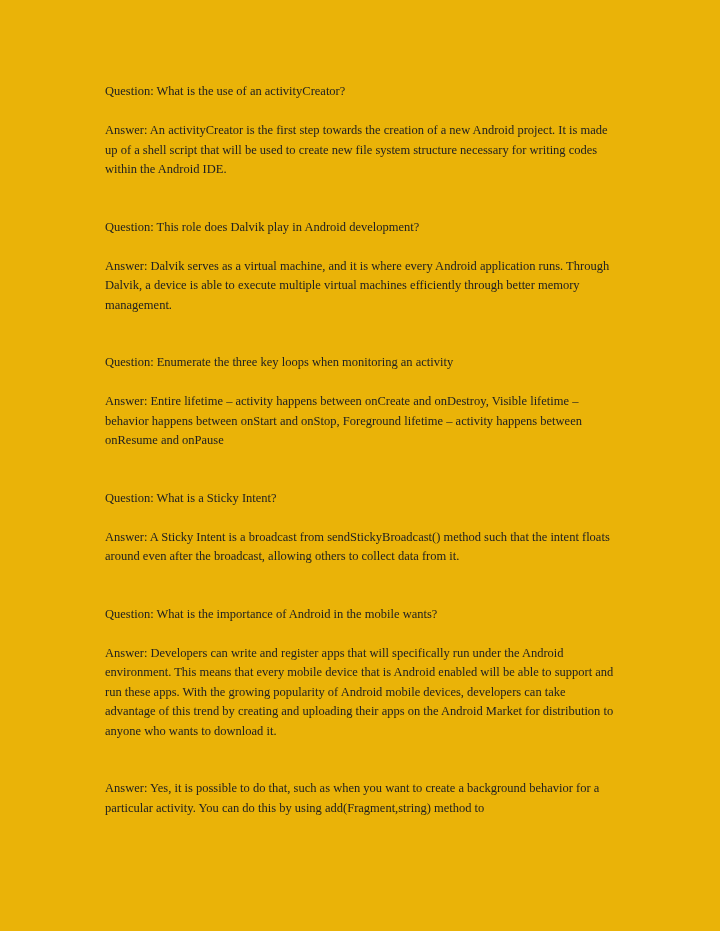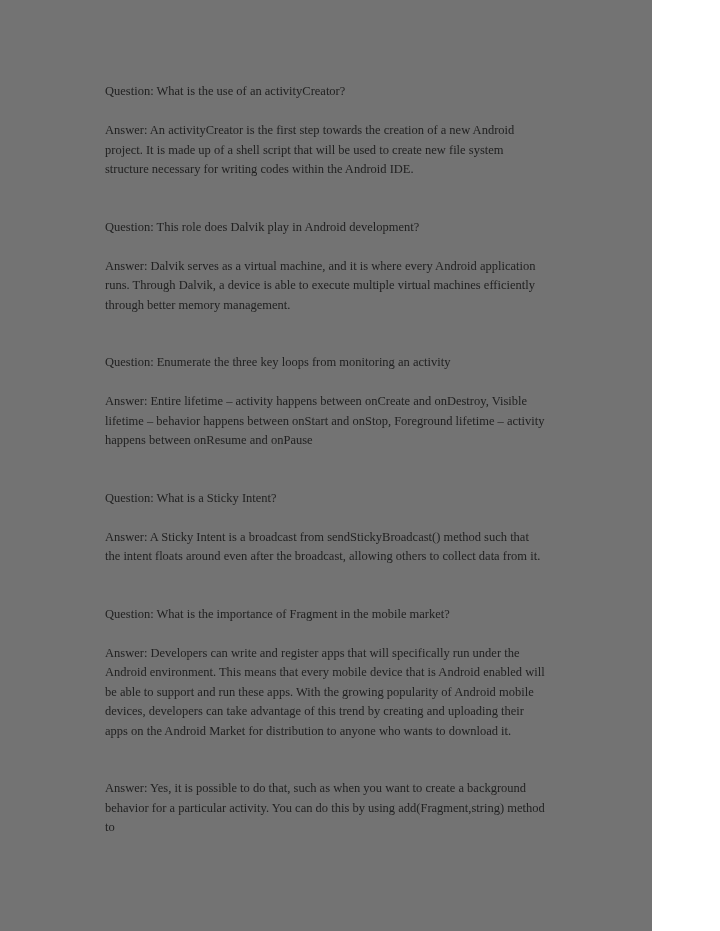--- a/index.html
+++ b/index.html
@@ -7,24 +7,24 @@
     padding: 0;
   }
   body {
     width: 720px;
     height: 931px;
     background: #ffffff;
     overflow: hidden;
   }
   .page {
     box-sizing: border-box;
-    width: 652px;
+    width: 720px;
     height: 931px;
     padding: 82px 105px 0 105px;
-    background: #737373;
+    background: #eab308;
   }
   .qa-block {
     margin: 0 0 38px 0;
   }
   .qa-block p {
     margin: 0;
     font-family: "Liberation Serif", "DejaVu Serif", serif;
     font-size: 12.5px;
     line-height: 19.5px;
     color: #212121;
@@ -43,31 +43,31 @@
     <p class="question">Question: What is the use of an activityCreator?</p>
     <p class="answer">Answer: An activityCreator is the first step towards the creation of a new Android project. It is made up of a shell script that will be used to create new file system structure necessary for writing codes within the Android IDE.</p>
   </section>
 
   <section class="qa-block">
     <p class="question">Question: This role does Dalvik play in Android development?</p>
     <p class="answer">Answer: Dalvik serves as a virtual machine, and it is where every Android application runs. Through Dalvik, a device is able to execute multiple virtual machines efficiently through better memory management.</p>
   </section>
 
   <section class="qa-block">
-    <p class="question">Question: Enumerate the three key loops from monitoring an activity</p>
+    <p class="question">Question: Enumerate the three key loops when monitoring an activity</p>
     <p class="answer">Answer: Entire lifetime – activity happens between onCreate and onDestroy, Visible lifetime – behavior happens between onStart and onStop, Foreground lifetime – activity happens between onResume and onPause</p>
   </section>
 
   <section class="qa-block">
     <p class="question">Question: What is a Sticky Intent?</p>
     <p class="answer">Answer: A Sticky Intent is a broadcast from sendStickyBroadcast() method such that the intent floats around even after the broadcast, allowing others to collect data from it.</p>
   </section>
 
   <section class="qa-block">
-    <p class="question">Question: What is the importance of Fragment in the mobile market?</p>
+    <p class="question">Question: What is the importance of Android in the mobile wants?</p>
     <p class="answer">Answer: Developers can write and register apps that will specifically run under the Android environment. This means that every mobile device that is Android enabled will be able to support and run these apps. With the growing popularity of Android mobile devices, developers can take advantage of this trend by creating and uploading their apps on the Android Market for distribution to anyone who wants to download it.</p>
   </section>
 
   <section class="qa-block">
     <p class="answer">Answer: Yes, it is possible to do that, such as when you want to create a background behavior for a particular activity. You can do this by using add(Fragment,string) method to</p>
   </section>
 
 </div>
 
 </body></html>

